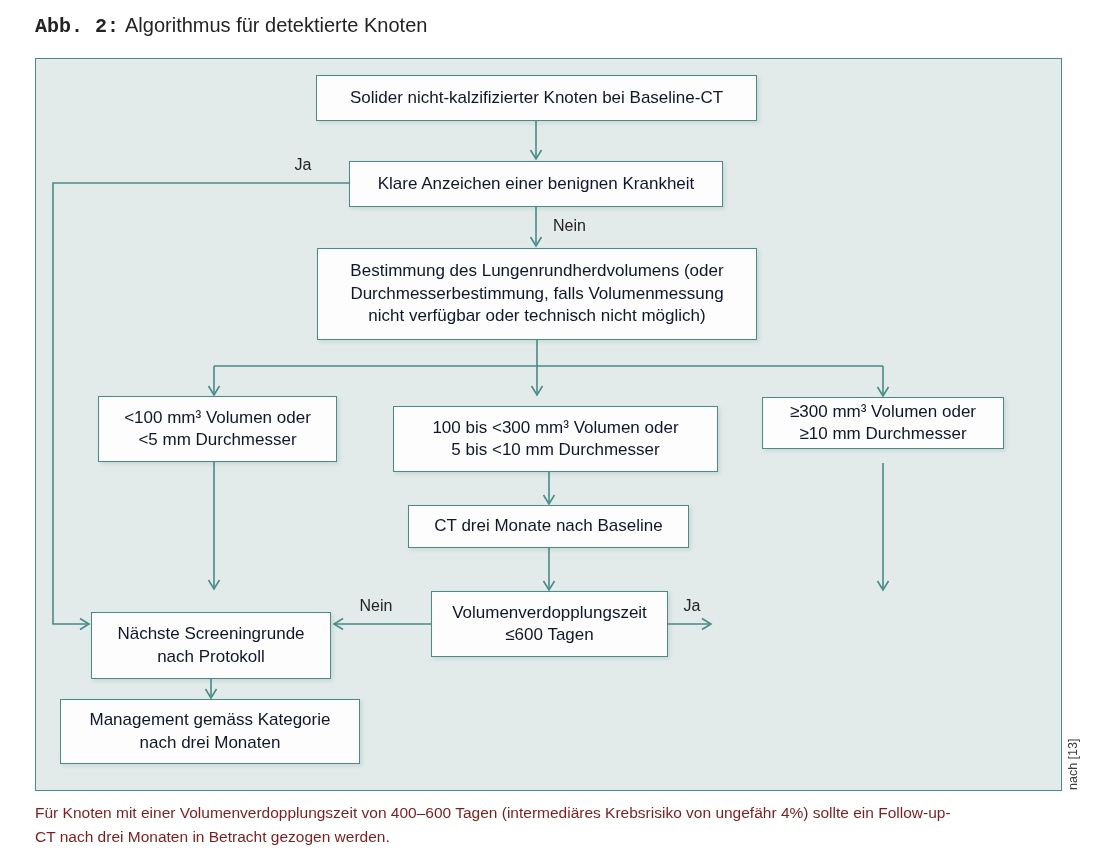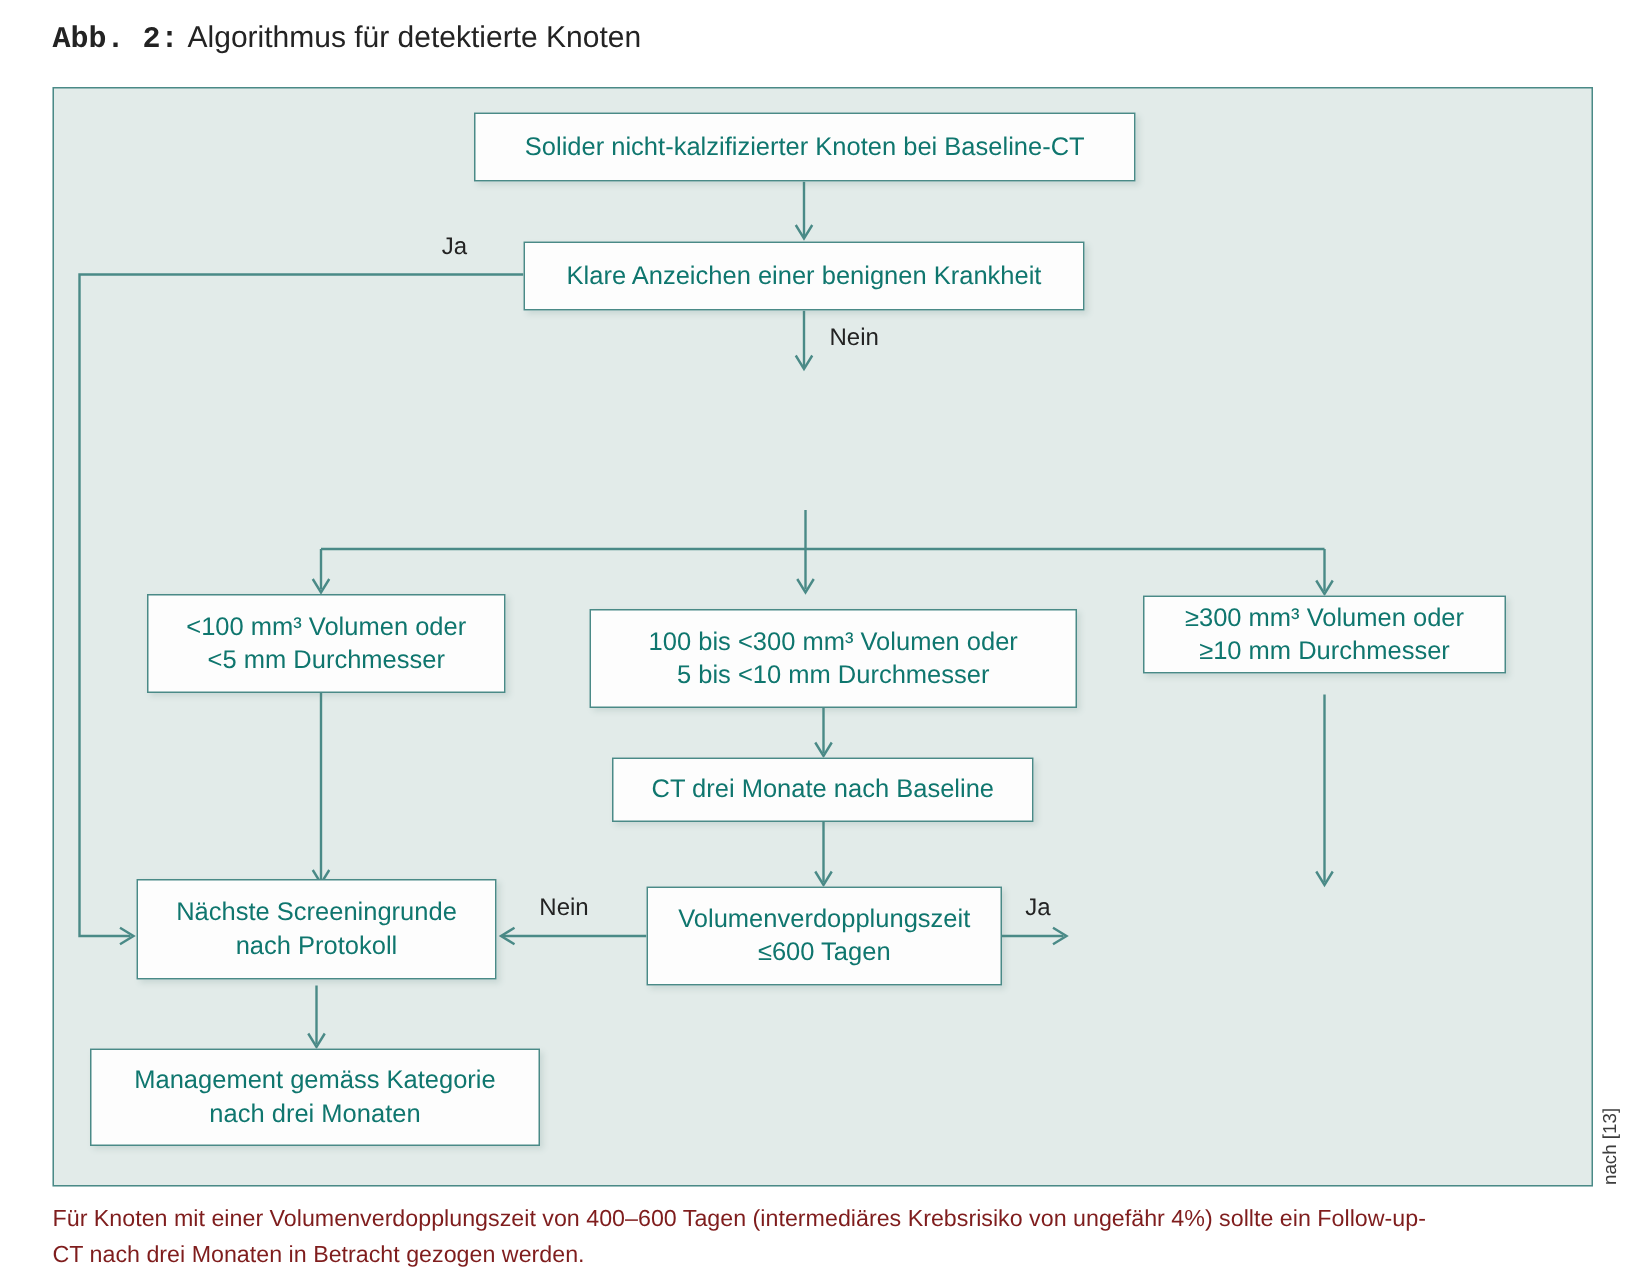--- a/index.html
+++ b/index.html
@@ -19,31 +19,31 @@
     border:1.5px solid var(--line,#4a8a87);
     box-sizing:border-box;
   }
   .connectors{position:absolute;left:0;top:0;width:1027px;height:733px;pointer-events:none;}
   .node{
     position:absolute;box-sizing:border-box;
     background:var(--node_bg,#fdfdfd);
     border:1.5px solid var(--line,#4a8a87);
     display:flex;align-items:center;justify-content:center;
     text-align:center;white-space:pre-line;
-    font-size:17px;line-height:1.32;color:#0f766e;
+    font-size:17px;line-height:1.32;color:#0f172a;
     box-shadow:2px 2px 4px rgba(90,125,120,0.18);
   }
   .n-baseline {left:280px;top:16px; width:441px;height:46px;}
   .n-benign   {left:313px;top:102px;width:374px;height:46px;}
   .n-volumetry{left:281px;top:189px;width:440px;height:92px;}
   .n-small    {left:62px; top:337px;width:239px;height:66px;}
   .n-medium   {left:357px;top:347px;width:325px;height:66px;}
   .n-large    {left:726px;top:338px;width:242px;height:52px;}
   .n-ct3m     {left:372px;top:446px;width:281px;height:43px;}
-  .n-next     {left:55px; top:527px;width:240px;height:67px;}
+  .n-next     {left:55px; top:553px;width:240px;height:67px;}
   .n-vdt      {left:395px;top:532px;width:237px;height:66px;}
   .n-workup   {left:677px;top:532px;width:335px;height:66px;}
   .n-mgmt     {left:24px; top:640px;width:300px;height:65px;}
   .edge-label{
     position:absolute;font-size:16px;color:#232323;line-height:1;
   }
   .el-ja-top  {left:250px;top:98px; width:34px;text-align:center;}
   .el-nein-top{left:517px;top:159px;width:46px;}
   .el-nein-mid{left:316px;top:539px;width:48px;text-align:center;}
   .el-ja-mid  {left:641px;top:539px;width:30px;text-align:center;}
@@ -125,20 +125,23 @@
     </g>
 
     <g>
       <path d="M175,598 V637"></path>
         <polyline points="169.5,630 175,639 180.5,630"></polyline>
     </g>
   </svg>
 
   <div class="node n-baseline">Solider nicht-kalzifizierter Knoten bei Baseline-CT</div>
   <div class="node n-benign">Klare Anzeichen einer benignen Krankheit</div>
+  <div class="node n-volumetry">Bestimmung des Lungenrundherdvolumens (oder
+Durchmesserbestimmung, falls Volumenmessung
+nicht verfügbar oder technisch nicht möglich)</div>
   <div class="node n-small">&lt;100 mm³ Volumen oder
 &lt;5 mm Durchmesser</div>
   <div class="node n-medium">100 bis &lt;300 mm³ Volumen oder
 5 bis &lt;10 mm Durchmesser</div>
   <div class="node n-large">≥300 mm³ Volumen oder
 ≥10 mm Durchmesser</div>
   <div class="node n-ct3m">CT drei Monate nach Baseline</div>
   <div class="node n-next">Nächste Screeningrunde
 nach Protokoll</div>
   <div class="node n-vdt">Volumenverdopplungszeit

